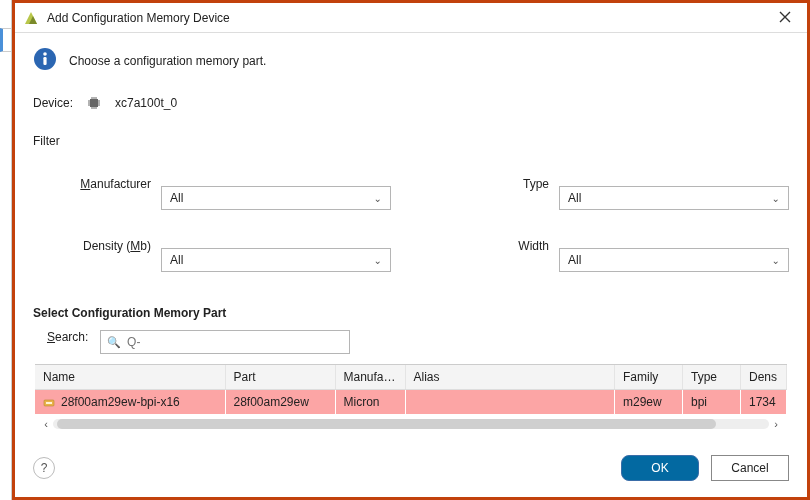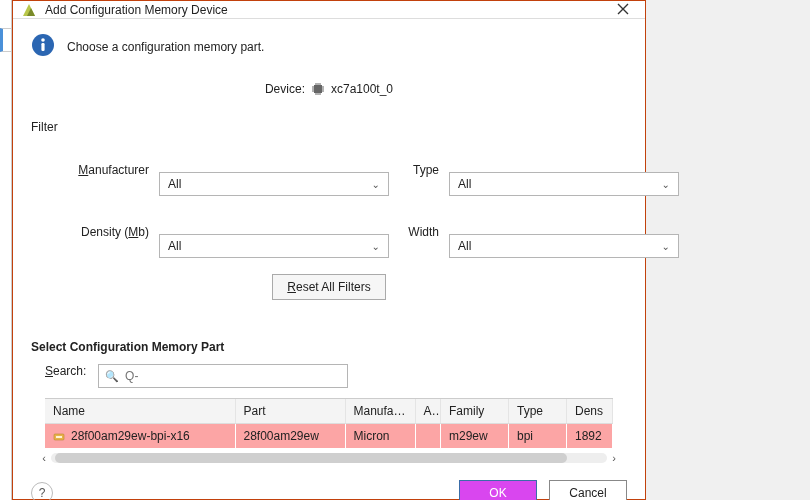--- a/index.html
+++ b/index.html
@@ -1,61 +1,61 @@
 <!DOCTYPE html>
 <html><head>
 <meta charset="utf-8">
 <style>
 * { box-sizing: border-box; font-family: Arial, "Segoe UI", sans-serif; font-size: 12px; }
 body { margin: 0; padding: 0; background: #f0f0f0; width: 810px; height: 500px; overflow: hidden; }
 .sidebar-stub { position: absolute; left: 0; top: 0; width: 12px; height: 500px; background: #fff; border-right: 1px solid #ccc; }
 .sidebar-tab { position: absolute; left: 0; top: 28px; width: 11px; height: 24px; background: #fff; border-top: 1px solid #ccc; border-bottom: 1px solid #ccc; border-left: 3px solid #4a90d9; }
-.dialog { position: absolute; left: 12px; top: 0; width: 634px; height: 500px; background: #fff; border: 1px solid #c2410c; display: flex; flex-direction: column; }
+.dialog { position: absolute; left: 12px; top: 0; width: 798px; height: 500px; background: #fff; border: 3px solid #c2410c; display: flex; flex-direction: column; }
 .titlebar { height: 30px; border-bottom: 1px solid #ddd; display: flex; align-items: center; padding: 0 8px; }
 .titlebar .app-icon { width: 16px; height: 16px; margin-right: 8px; }
 .titlebar .title { flex: 1; font-size: 12px; color: #222; }
 .titlebar .close { width: 28px; text-align: center; font-size: 15px; color: #333; cursor: pointer; }
 .body { flex: 1; padding: 14px 18px 0 18px; display: flex; flex-direction: column; }
 .info-row { display: flex; align-items: center; gap: 12px; margin-bottom: 22px; }
 .info-icon svg { width: 24px; height: 24px; }
 .info-text { font-size: 12px; color: #222; }
-.device-row { display: flex; align-items: center; gap: 6px; margin-bottom: 20px; justify-content: center; }
+.device-row { display: flex; align-items: center; gap: 14px; margin-bottom: 20px; }
 .device-row .lbl { color: #222; }
 .device-row .chip-icon svg { width: 14px; height: 14px; display: block; }
 .device-row .val { color: #222; }
 .section-title { font-size: 12px; margin: 4px 0 10px 0; color: #222; }
 .filter-grid { display: grid; grid-template-columns: 110px 230px 1fr 60px 230px; row-gap: 10px; align-items: center; margin: 0 0 12px 18px; }
 .filter-grid label { text-align: right; padding-right: 10px; color: #222; }
 .filter-grid .spacer { }
 .select { position: relative; border: 1px solid #b5b5b5; height: 24px; background: #fff; display: flex; align-items: center; padding: 0 8px; cursor: pointer; margin-top: 28px; }
 .select .val { flex: 1; color: #222; }
 .select .chev { color: #555; font-size: 10px; }
 .reset-row { display: flex; justify-content: center; margin: 4px 0 18px 0; }
 .reset-btn { border: 1px solid #aaa; background: #f6f6f6; padding: 5px 14px; cursor: pointer; color: #222; }
 .section-title2 { font-weight: bold; font-size: 12px; margin: 22px 0 10px 0; color: #222; }
 .search-row { display: flex; gap: 12px; margin: 0 0 10px 14px; }
 .search-row label { color: #222; }
 .search-input { width: 250px; height: 24px; border: 1px solid #b5b5b5; display: flex; align-items: center; padding: 0 6px; gap: 4px; background: #fff; }
 .search-input .mag { color: #888; font-size: 11px; }
 .search-input input { border: none; outline: none; flex: 1; font-size: 12px; background: transparent; }
-.table-wrap { margin: 0 14px; border-top: 1px solid #ccc; }
+.table-wrap { margin: 0 2px; border-top: 1px solid #ccc; }
 .table { width: 100%; border-collapse: collapse; table-layout: fixed; }
 .table th { text-align: left; font-weight: normal; background: #f4f4f4; border-bottom: 1px solid #ddd; border-right: 1px solid #e4e4e4; padding: 5px 8px; color: #222; white-space: nowrap; overflow: hidden; text-overflow: ellipsis; }
 .table td { padding: 5px 8px; border-right: 1px solid transparent; color: #222; white-space: nowrap; overflow: hidden; text-overflow: ellipsis; }
 .table tr.selected td { background: #fca5a5; }
 .row-icon { display: inline-block; width: 12px; height: 12px; vertical-align: middle; margin-right: 6px; }
 .hscroll { display: flex; align-items: center; height: 16px; margin: 2px 6px 0 6px; }
 .hscroll .arrow { width: 14px; text-align: center; color: #555; font-size: 11px; }
 .hscroll .track { flex: 1; height: 10px; background: #eee; border-radius: 5px; position: relative; }
 .hscroll .thumb { position: absolute; left: 4px; top: 0; width: 92%; height: 10px; background: #cfcfcf; border-radius: 5px; }
 .footer { display: flex; align-items: center; padding: 14px 18px 16px 18px; gap: 12px; }
 .footer .help { width: 22px; height: 22px; border: 1px solid #bbb; border-radius: 50%; display: flex; align-items: center; justify-content: center; color: #555; cursor: pointer; }
 .footer .spacer { flex: 1; }
 .btn { min-width: 78px; height: 26px; border: 1px solid #888; background: #fff; cursor: pointer; color: #222; }
-.btn.primary { background: #d946ef; border-color: #3a6da8; color: #fff; }
+.btn.primary { background: #0369a1; border-color: #3a6da8; color: #fff; border-radius: 8px; }
 </style>
 </head>
 <body>
 
 <div class="sidebar-stub">
   <div class="sidebar-tab"></div>
 </div>
 
 <div class="dialog">
 
@@ -132,23 +132,20 @@
         <span class="chev">⌄</span>
       </div>
       <div class="spacer"></div>
       <label>Width</label>
       <div class="select">
         <span class="val">All</span>
         <span class="chev">⌄</span>
       </div>
     </div>
 
-    <div class="reset-row">
-      <button class="reset-btn"><span style="text-decoration: underline;">R</span><span>eset All Filters</span></button>
-    </div>
 
     <div class="section-title2">Select Configuration Memory Part</div>
 
     <div class="search-row">
       <label><span style="text-decoration: underline;">S</span><span>earch:</span></label>
       <div class="search-input">
         <span class="mag">🔍</span>
         <input type="text" placeholder="Q-" style="">
       </div>
     </div>
@@ -183,21 +180,21 @@
                     <rect x="1" y="3" width="10" height="6" rx="1" fill="#e8b24a" stroke="#b8862a" stroke-width="0.6"></rect>
                     <rect x="3" y="5" width="6" height="2" fill="#fff3d6"></rect>
                   </svg>
               </span><span>28f00am29ew-bpi-x16</span>
             </td>
             <td>28f00am29ew</td>
             <td>Micron</td>
             <td></td>
             <td>m29ew</td>
             <td>bpi</td>
-            <td>1892</td>
+            <td>1734</td>
           </tr>
         </tbody>
       </table>
     </div>
 
     <div class="hscroll">
       <span class="arrow">‹</span>
       <div class="track">
         <div class="thumb"></div>
       </div>

